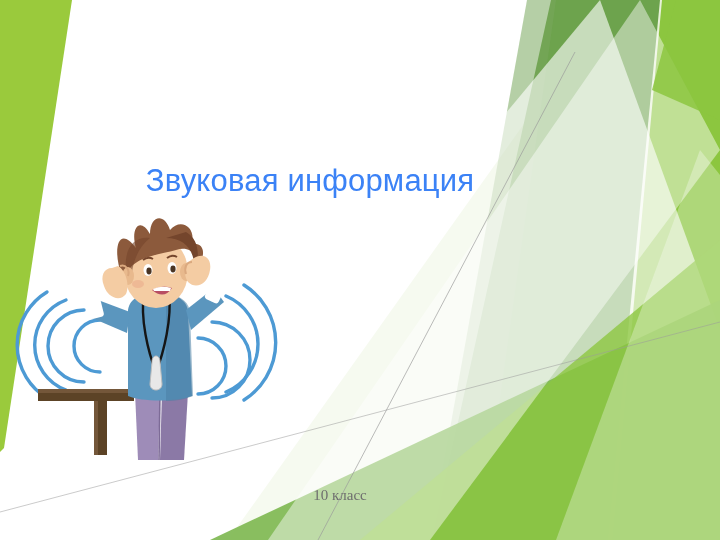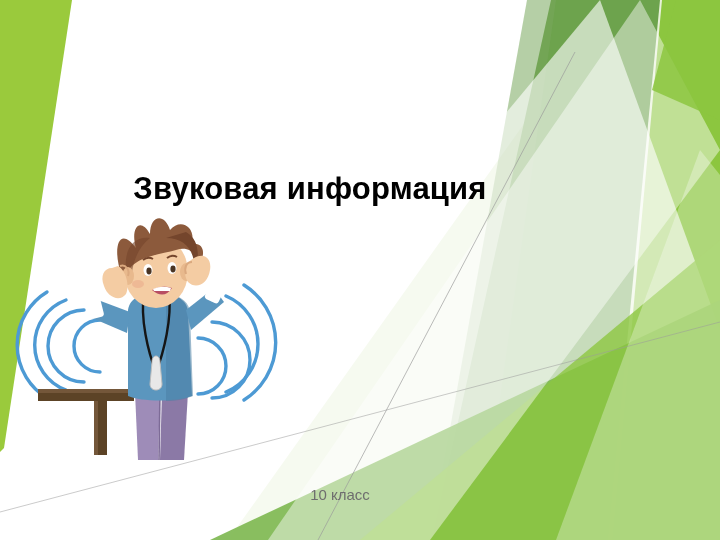--- a/index.html
+++ b/index.html
@@ -7,25 +7,25 @@
   #slide{
     position:relative;width:720px;height:540px;overflow:hidden;background:#ffffff;
   }
   #bg-svg,#art-svg{position:absolute;left:0;top:0;width:720px;height:540px;}
   #art-svg{pointer-events:none;}
   #title-block{
     position:absolute;left:60px;top:155px;width:500px;
     text-align:center;z-index:5;
   }
   #slide-title{
-    margin:16px;font-size:31px;font-weight:bold;color:#000000;
+    margin:8px;font-size:31px;font-weight:normal;color:#3b82f6;
     letter-spacing:.2px;line-height:1.15;white-space:nowrap;
   }
   #subtitle-block{
-    position:absolute;left:230px;top:486px;width:220px;text-align:center;z-index:5;
+    position:absolute;left:230px;top:486px;width:220px;text-align:center;z-index:5;font-family:Liberation Serif, serif;
   }
   #slide-subtitle{
     margin:0;font-size:15px;color:#6E6E6E;font-weight:normal;line-height:1.2;
   }
 </style>
 </head>
 <body>
 
 <div id="slide">
 

